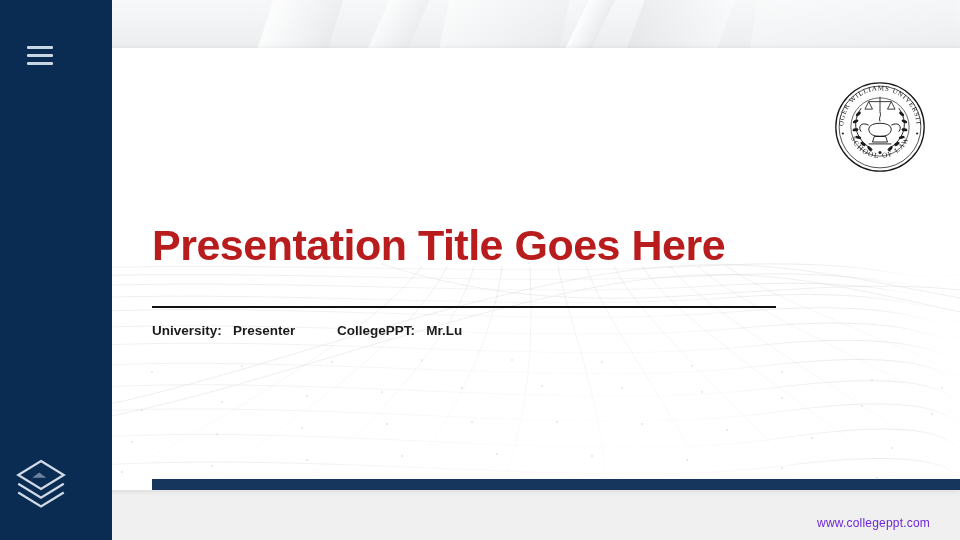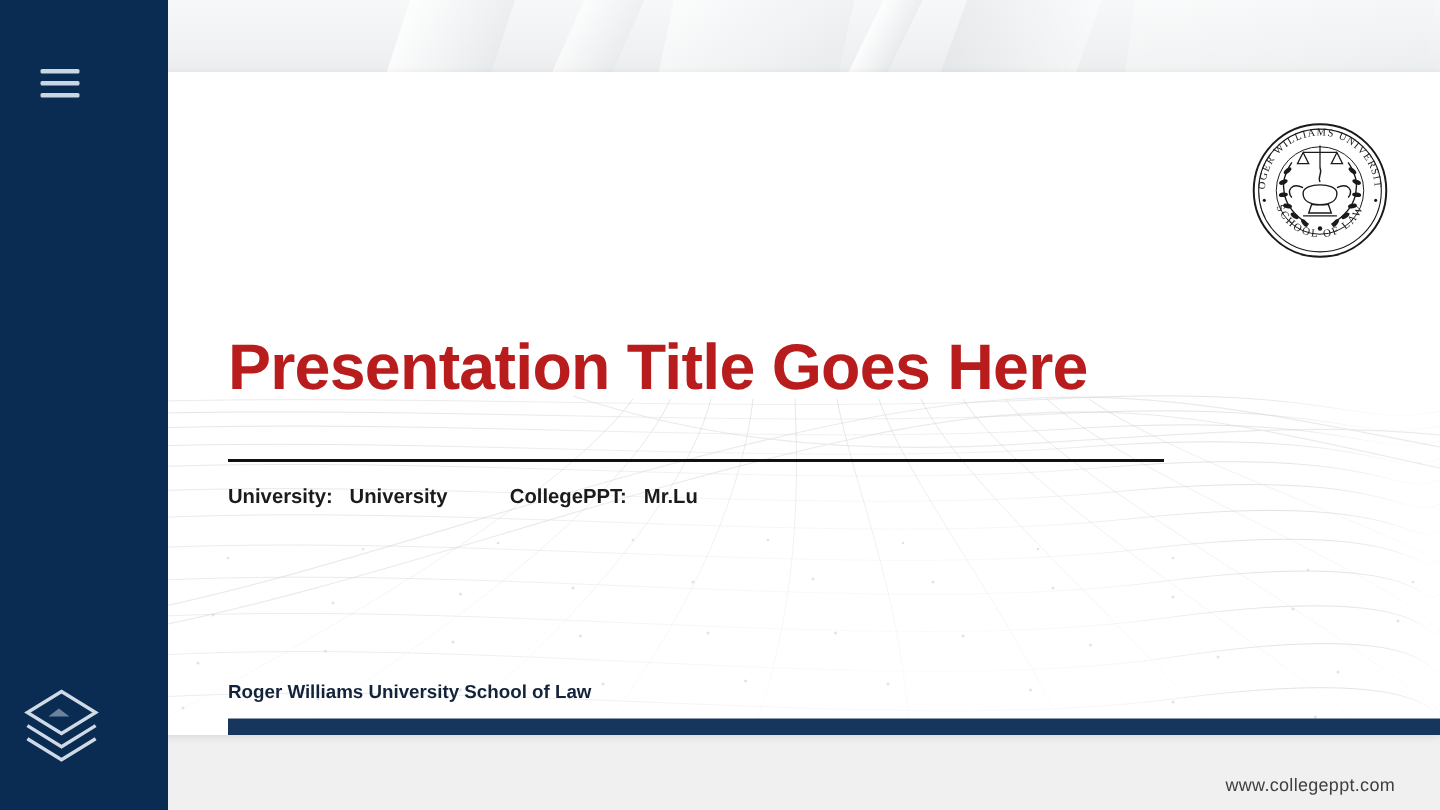--- a/index.html
+++ b/index.html
@@ -141,21 +141,21 @@
     position: absolute;
     left: 70px; bottom: 0;
     width: 808px; height: 11px;
     background: #17365d;
   }
 
   .watermark {
     position: absolute;
     right: 30px; bottom: 10px;
     font-size: 12px;
-    color: #404040;
+    color: #6d28d9;
     z-index: 30;
     letter-spacing: .2px;
     margin-left: 12px;
   }
 </style>
 </head>
 <body>
 
 <div id="app">
 
@@ -317,28 +317,27 @@
       </g>
     </svg>
 
     <div class="title">Presentation Title Goes Here</div>
 
     <div class="rule"></div>
 
     <div class="byline">
       <span>University:</span>
       <span>&nbsp;</span>
-      <span>University</span>
+      <span>Presenter</span>
       <span class="gap"></span>
       <span>CollegePPT:</span>
       <span>&nbsp;</span>
       <span>Mr.Lu</span>
     </div>
 
-    <div class="footer-org">Roger Williams University School of Law</div>
 
     <div class="accent-bar"></div>
   </div>
 
   <div class="rail">
     <div class="rail-menu">
       <span></span>
       <span></span>
       <span></span>
     </div>

